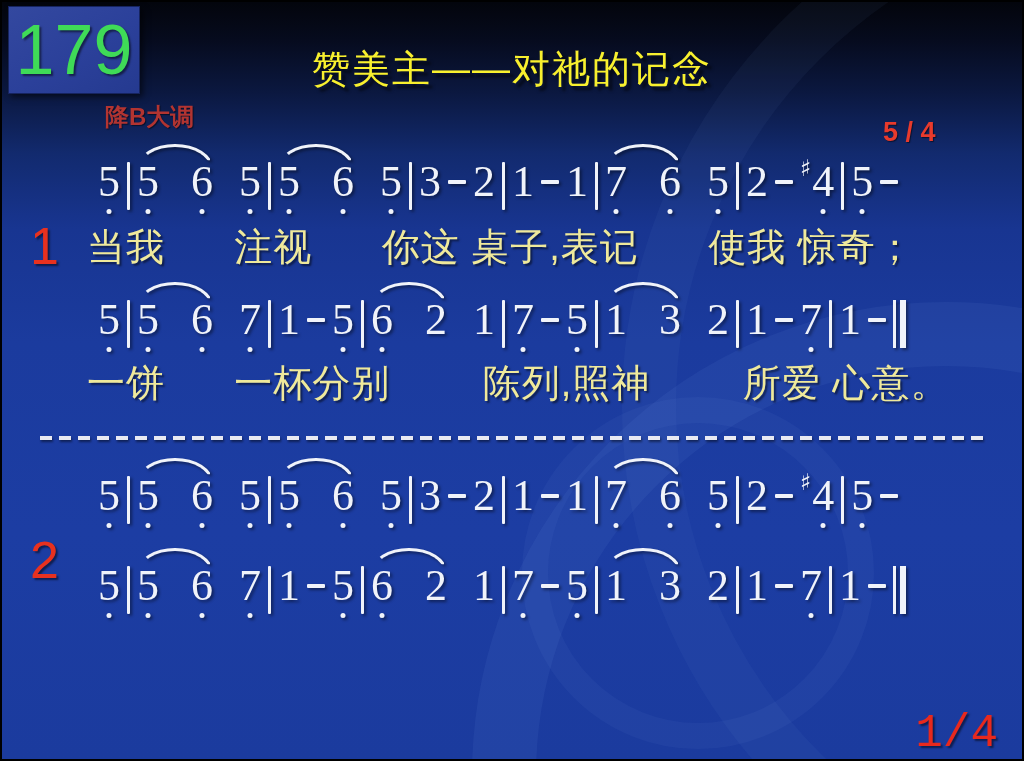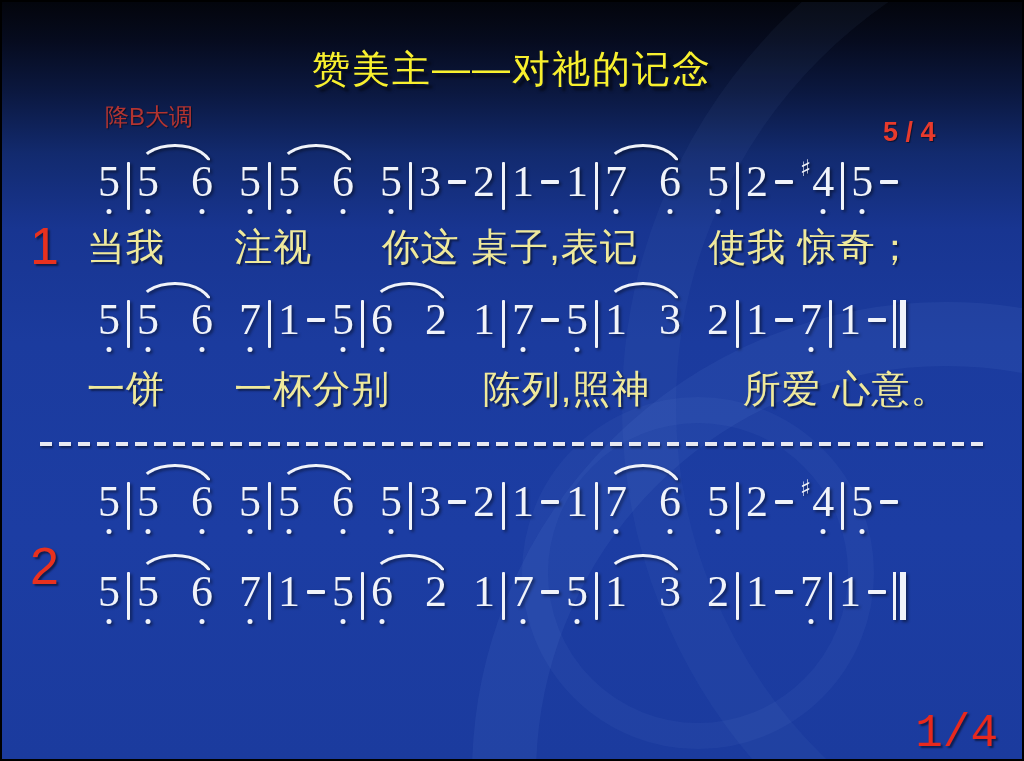--- a/index.html
+++ b/index.html
@@ -20,21 +20,21 @@
     border:1px solid #16245f;box-shadow:3px 3px 6px rgba(0,0,0,.55);
     display:flex;align-items:center;justify-content:center;
   }
   .hymn-num{color:#3fdb57;font-size:70px;line-height:1;text-shadow:2px 2px 2px rgba(0,0,0,.5);}
 
   .title{
     position:absolute;top:42px;left:50%;transform:translateX(-50%);margin:0;
     color:#f8f02e;font-size:38px;font-weight:400;letter-spacing:2px;white-space:nowrap;
     text-shadow:4px 4px 3px rgba(0,0,0,.6);
   }
-  .keysig{position:absolute;left:103px;top:99px;color:#b23431;font-size:24px;font-weight:400;text-shadow:1px 1px 1px rgba(0,0,0,.5);}
+  .keysig{position:absolute;left:103px;top:99px;color:#b23431;font-size:24px;font-weight:700;text-shadow:1px 1px 1px rgba(0,0,0,.5);}
   .timesig{position:absolute;left:881px;top:115px;color:#e83a2c;font-size:27px;font-weight:600;text-shadow:1px 1px 1px rgba(0,0,0,.5);}
   .pageind{position:absolute;right:24px;bottom:2px;color:#e8291d;font-size:46px;line-height:1;text-shadow:2px 2px 2px rgba(0,0,0,.5);font-family:Liberation Mono, monospace;}
 
   .score{position:absolute;left:0;right:0;top:142px;}
 
   
   .mrow{
     display:flex;align-items:flex-start;gap:7px;
     padding:16px 0 12px 96px;
     font-family:"Liberation Serif","DejaVu Serif",serif;color:#f0f3fa;
@@ -54,21 +54,21 @@
     border:3px solid transparent;border-top-color:#f0f3fa;
     border-radius:50% / 100% 100% 0 0;
   }
   .finalbar{display:inline-flex;gap:4px;margin-top:2px;}
   .fb1{width:3px;height:48px;background:#f0f3fa;}
   .fb2{width:6px;height:48px;background:#f0f3fa;}
 
   
   .lrow{position:relative;padding-left:85px;margin-top:4px;}
   .lrow-first{margin-top:2px;}
-  .lrow-second{margin-top:6px;}
+  .lrow-second{margin-top:0;}
   .ltext{
     white-space:pre;color:#efe99b;font-size:38px;line-height:46px;font-weight:500;
     text-shadow:2px 2px 2px rgba(0,0,0,.5);letter-spacing:1px;
   }
   .vnum{
     position:absolute;left:28px;top:-4px;color:#e8311f;font-size:52px;line-height:1;
     text-shadow:2px 2px 2px rgba(0,0,0,.5);
   }
   .mrow.m2{margin-top:12px;}
   .divider{
@@ -79,20 +79,23 @@
   .divider + .mrow{padding-top:16px;margin-top:18px;}
 </style>
 </head>
 <body>
 
 <div class="slide">
   <div class="swirl sw1"></div>
   <div class="swirl sw2"></div>
   <div class="swirl sw3"></div>
 
+  <div class="hymn-box">
+    <span class="hymn-num">179</span>
+  </div>
 
   <h1 class="title">赞美主——对祂的记念</h1>
 
   <div class="keysig">降B大调</div>
   <div class="timesig">5 / 4</div>
 
   <div class="score" id="score">
       <div class="mrow">
         <span class="note">
           <span class="nwrap">

